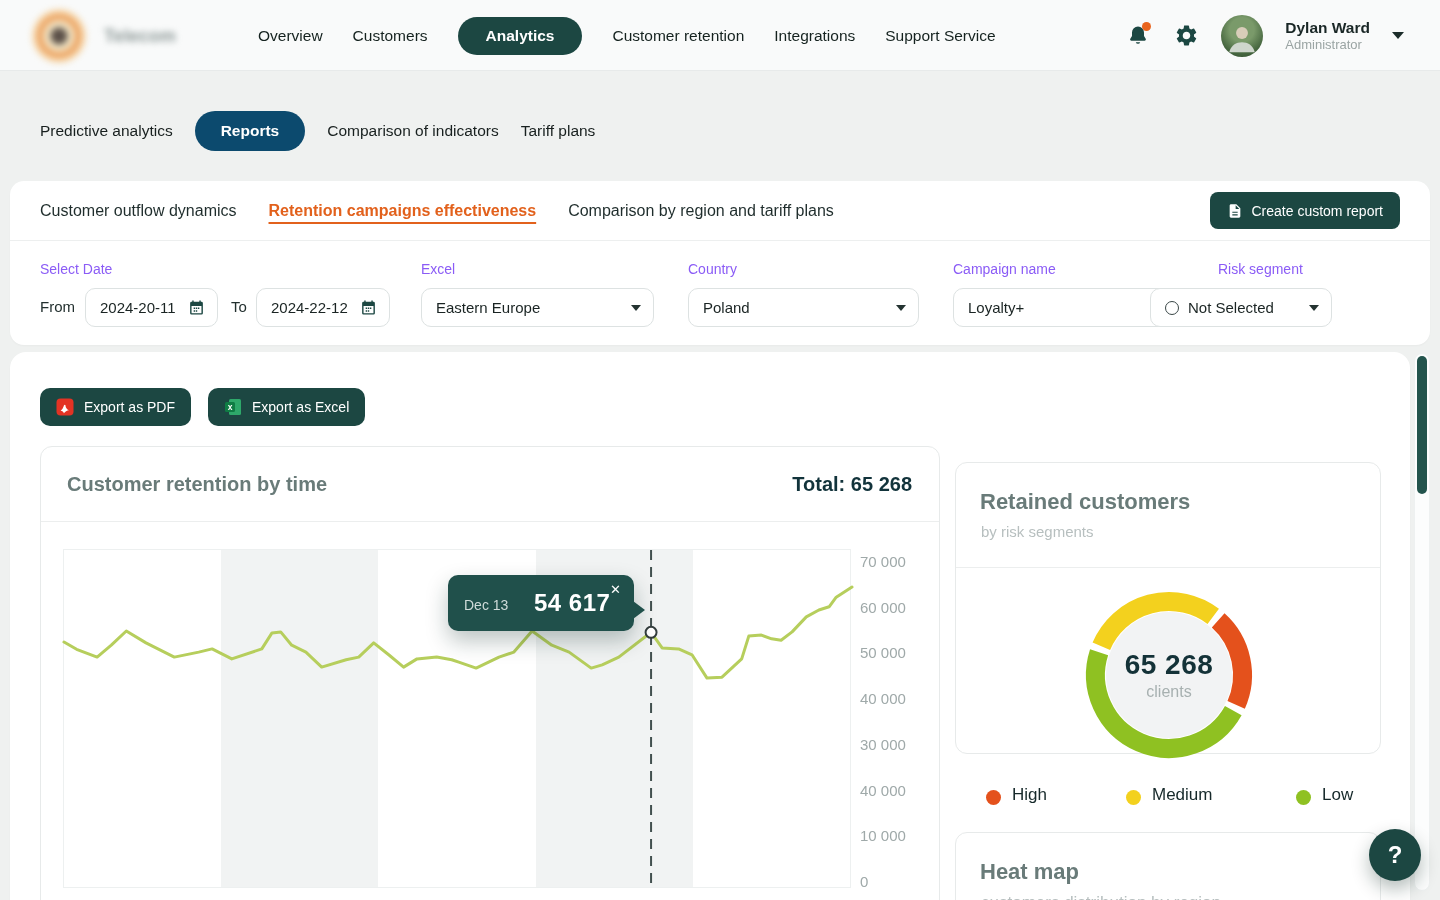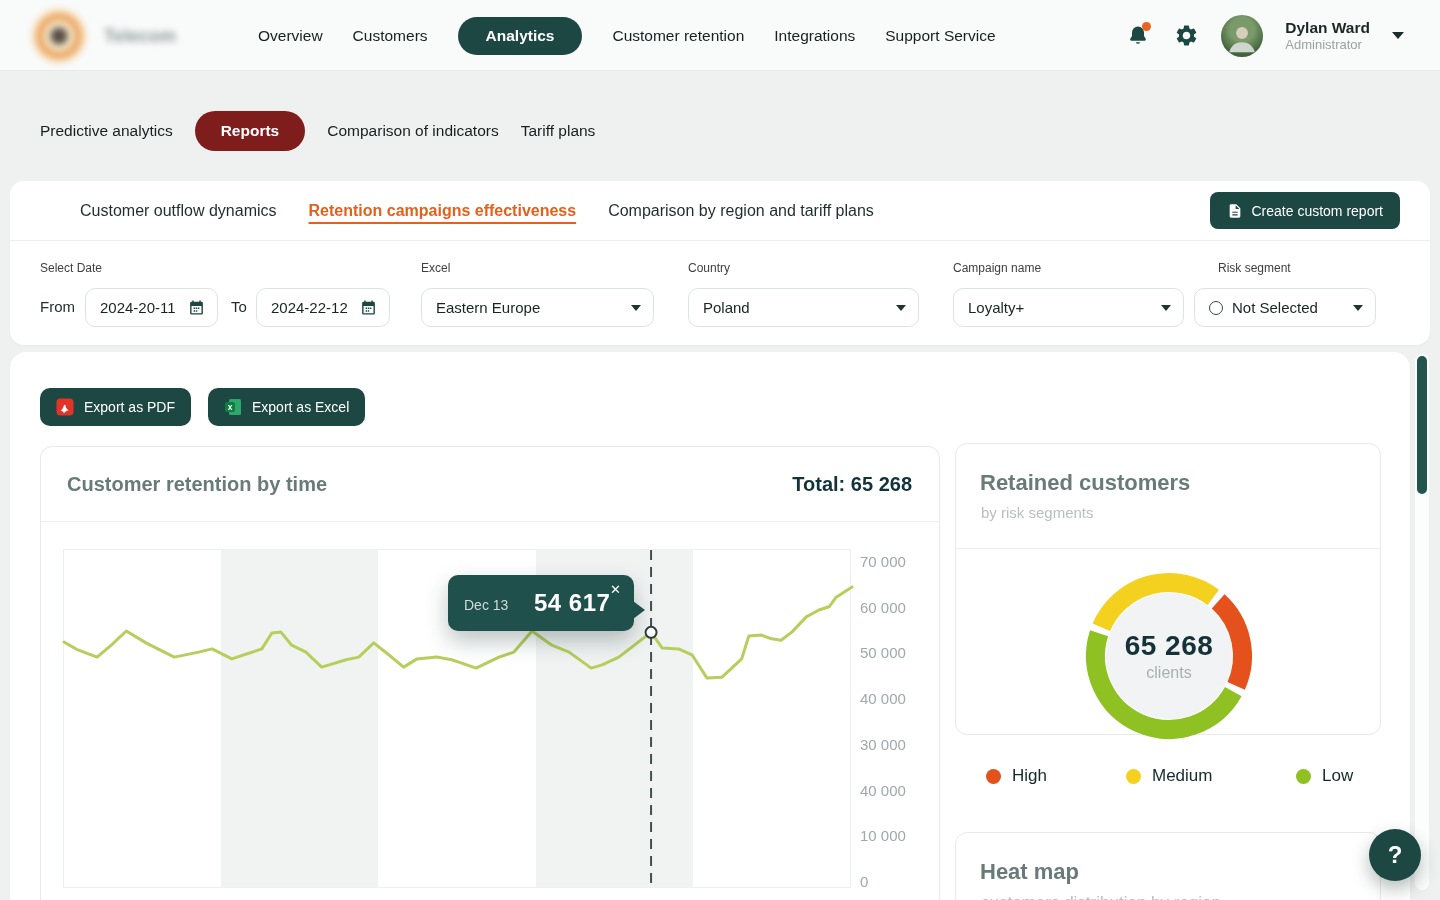--- a/index.html
+++ b/index.html
@@ -21,31 +21,31 @@
   .avatar { width:42px; height:42px; border-radius:50%; overflow:hidden; background:radial-gradient(circle at 50% 35%, #7a9a6a 0 35%, #46663f 70%, #2f4a2e); position:relative; }
   .avatar svg { position:absolute; left:4px; top:6px; }
   .user-names { line-height:1.25; }
   .user-name { font-size:15.5px; font-weight:700; color:#1a2726; }
   .user-role { font-size:13px; color:#9aa4a3; }
   .chev { width:0; height:0; border-left:6px solid transparent; border-right:6px solid transparent; border-top:7px solid #1c2c2a; cursor:pointer; }
 
   
   .subnav { position:absolute; top:110px; left:40px; height:42px; display:flex; align-items:center; gap:22px; }
   .subnav-item { font-size:15.5px; color:#18201f; cursor:pointer; }
-  .subnav-item.active { background:#7f1d1d; color:#fff; padding:11px 26px; border-radius:22px; font-weight:600; }
+  .subnav-item.active { background:#0c4a6e; color:#fff; padding:11px 26px; border-radius:22px; font-weight:600; }
 
   
   .tabs-card { position:absolute; top:181px; left:10px; width:1420px; height:164px; background:#fff; border-radius:14px; box-shadow:0 1px 2px rgba(0,0,0,.03); }
-  .report-tabs { position:absolute; top:0; left:30px; height:59px; display:flex; align-items:center; gap:32px;margin-left:40px; }
+  .report-tabs { position:absolute; top:0; left:30px; height:59px; display:flex; align-items:center; gap:32px; }
   .report-tab { font-size:16px; color:#1f2d2c; cursor:pointer; white-space:nowrap; }
   .report-tab.active { color:#e2611c; font-weight:700; text-decoration:underline; text-underline-offset:6px; text-decoration-thickness:1.5px; }
   .create-btn { position:absolute; right:30px; top:11px; height:37px; background:#1c4742; color:#fff; border:none; border-radius:8px;
      display:flex; align-items:center; gap:9px; padding:0 17px; font-size:14px; font-family:inherit; cursor:pointer; }
   .tabs-divider { position:absolute; top:59px; left:0; width:100%; height:1px; background:#edefef; }
-  .filter-label { position:absolute; top:80px; font-size:12px; color:#404040; }
+  .filter-label { position:absolute; top:80px; font-size:14px; color:#8b5cf6; }
   .fl-date { left:30px; } .fl-region { left:411px; } .fl-country { left:678px; } .fl-campaign { left:943px; } .fl-risk { left:1208px; }
   .inline-lbl { position:absolute; top:117px; font-size:15px; color:#23302f; }
   .input-box { position:absolute; top:107px; height:39px; background:#fff; border:1px solid #dde2e2; border-radius:10px;
      display:flex; align-items:center; justify-content:space-between; padding:0 12px 0 14px; font-size:15px; color:#1a2423; cursor:pointer; }
   .select-chev { width:0; height:0; border-left:5.5px solid transparent; border-right:5.5px solid transparent; border-top:6.5px solid #243331; }
   .risk-ring { width:14px; height:14px; border:1.6px solid #3a4747; border-radius:50%; margin-right:9px; flex:0 0 auto; }
 
   
   .main-card { position:absolute; top:352px; left:10px; width:1400px; height:600px; background:#fff; border-radius:16px; box-shadow:0 1px 2px rgba(0,0,0,.03); }
   .export-btn { position:absolute; top:36px; height:38px; background:#1c4742; color:#fff; border:none; border-radius:10px;
@@ -66,28 +66,28 @@
 
   .tooltip { position:absolute; left:384px; top:25px; width:186px; height:56px; background:#20504b; border-radius:10px;
      box-shadow:0 10px 22px rgba(13,42,38,.28); color:#fff; }
   .tooltip:after { content:""; position:absolute; right:-11px; top:26px; width:0; height:0;
      border-top:9px solid transparent; border-bottom:9px solid transparent; border-left:12px solid #20504b; }
   .tt-date { position:absolute; left:16px; top:22px; font-size:14px; color:#cfdbd9; }
   .tt-value { position:absolute; left:86px; top:14px; font-size:24px; font-weight:700; letter-spacing:.5px; }
   .tt-close { position:absolute; right:10px; top:5px; font-size:13px; color:#fff; cursor:pointer; line-height:1; padding:3px; }
 
   
-  .donut-card { left:945px; top:91px; width:426px; height:292px;text-decoration:underline; }
+  .donut-card { left:945px; top:110px; width:426px; height:292px;text-decoration:underline; }
   .donut-title { position:absolute; left:24px; top:26px; font-size:22px; }
   .donut-sub { position:absolute; left:25px; top:60px; font-size:15px; color:#b7bfbf; }
   .donut-wrap { position:absolute; left:103px; top:102px; width:220px; height:220px; }
   .donut-center { position:absolute; left:0; top:0; width:220px; height:220px; display:flex; flex-direction:column; align-items:center; justify-content:center; }
   .donut-value { font-size:28px; font-weight:700; color:#143238; letter-spacing:.5px; }
   .donut-unit { font-size:16px; color:#a7b0b0; margin-top:2px; }
-  .legend-item { position:absolute; top:322px; display:flex; align-items:center; gap:11px; font-size:17px; color:#16292a; }
+  .legend-item { position:absolute; top:322px; display:flex; align-items:flex-end; gap:11px; font-size:17px; color:#16292a; }
   .legend-dot { width:15px; height:15px; border-radius:50%; }
   .li-0 { left:30px; } .li-1 { left:170px; } .li-2 { left:340px; }
 
   
   .heat-card { left:945px; top:480px; width:426px; height:180px; }
   .heat-title { position:absolute; left:24px; top:26px; font-size:22px; }
   .heat-sub { position:absolute; left:25px; top:60px; font-size:17px; color:#b7bfbf; }
 
   
   .scroll-track { position:absolute; left:1414px; top:353px; width:16px; height:538px; background:#fcfdfd; border:1px solid #eef1f1; border-radius:9px; }
@@ -187,21 +187,21 @@
       <span class="select-chev"></span>
     </div>
     <div class="input-box" style="left:678px; width:231px">
       <span>Poland</span>
       <span class="select-chev"></span>
     </div>
     <div class="input-box" style="left:943px; width:231px">
       <span>Loyalty+</span>
       <span class="select-chev"></span>
     </div>
-    <div class="input-box" style="left:1184px; width:182px">
+    <div class="input-box" style="left:1140px; width:182px">
       <span style="display:flex;align-items:center">
         <span class="risk-ring"></span>
         <span>Not Selected</span>
       </span>
       <span class="select-chev"></span>
     </div>
   </div>
 
   <div class="main-card">
     <button class="export-btn export-pdf">

